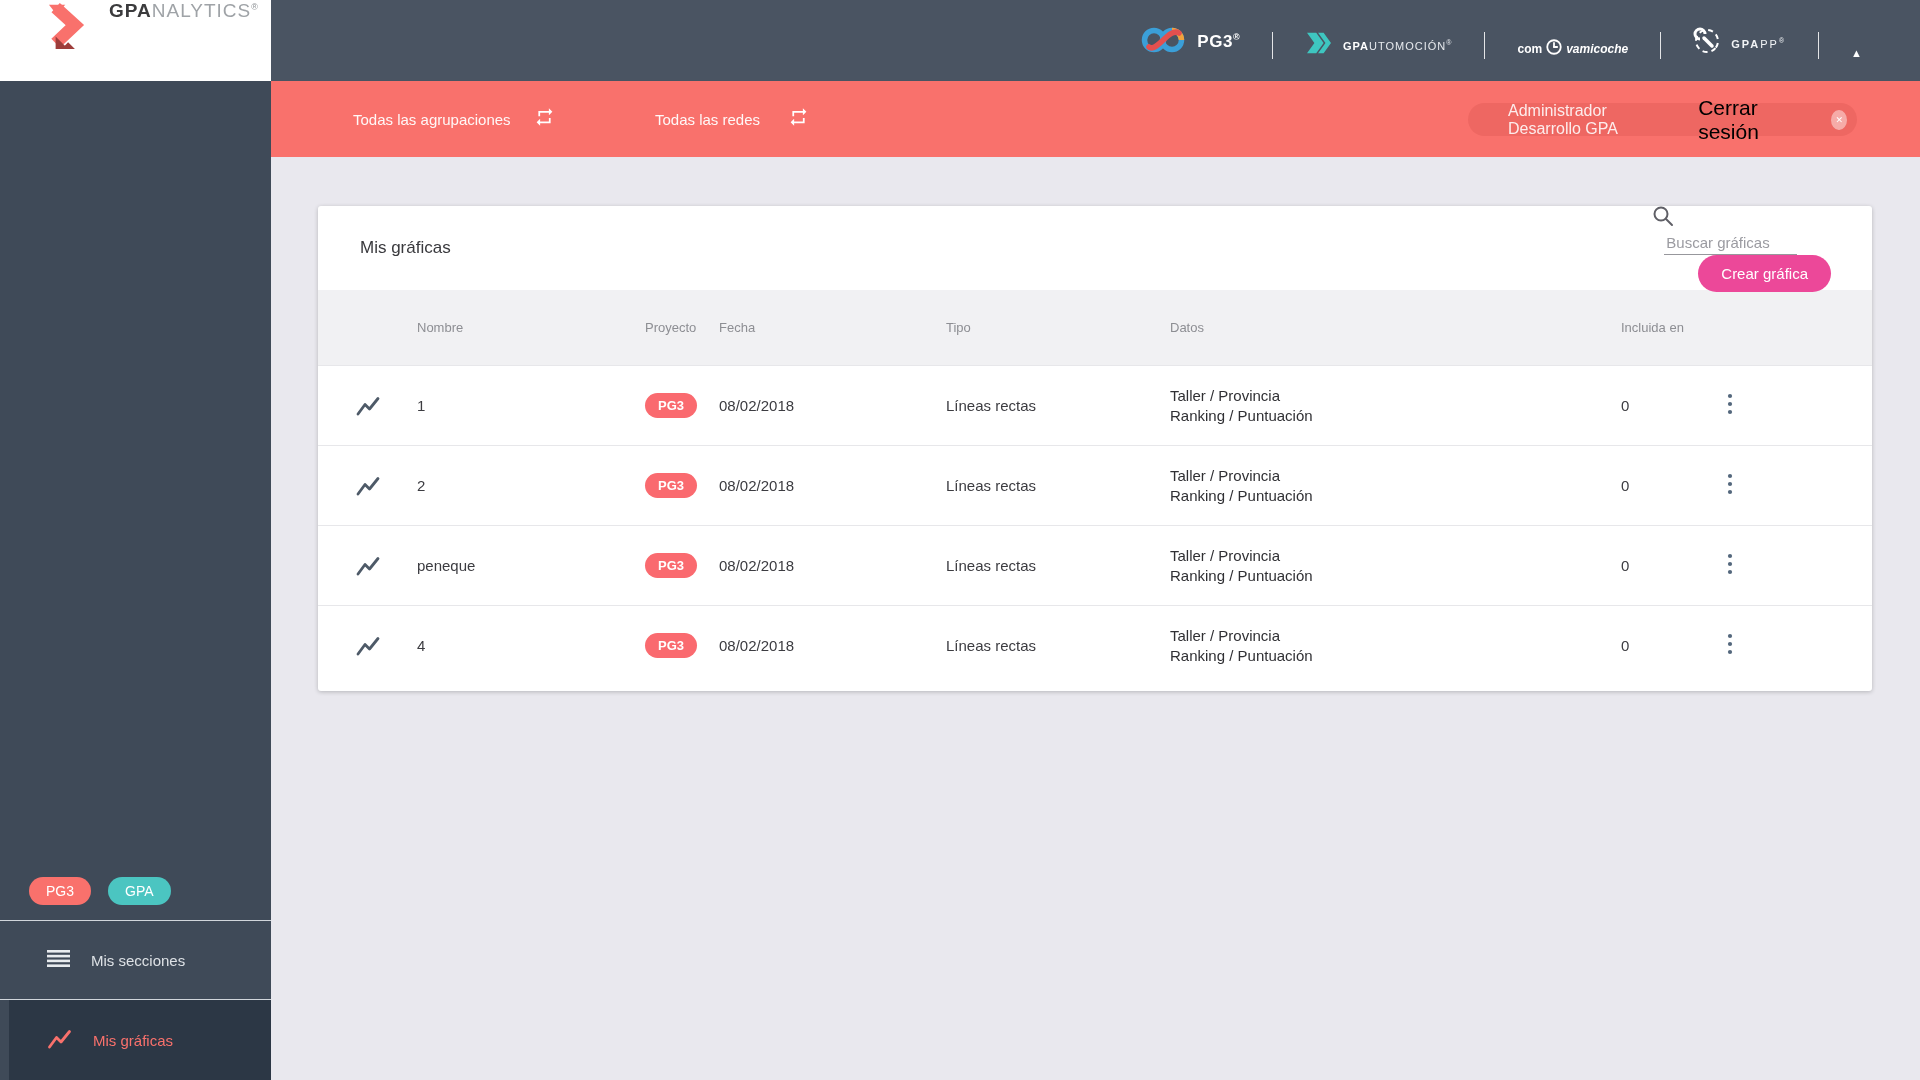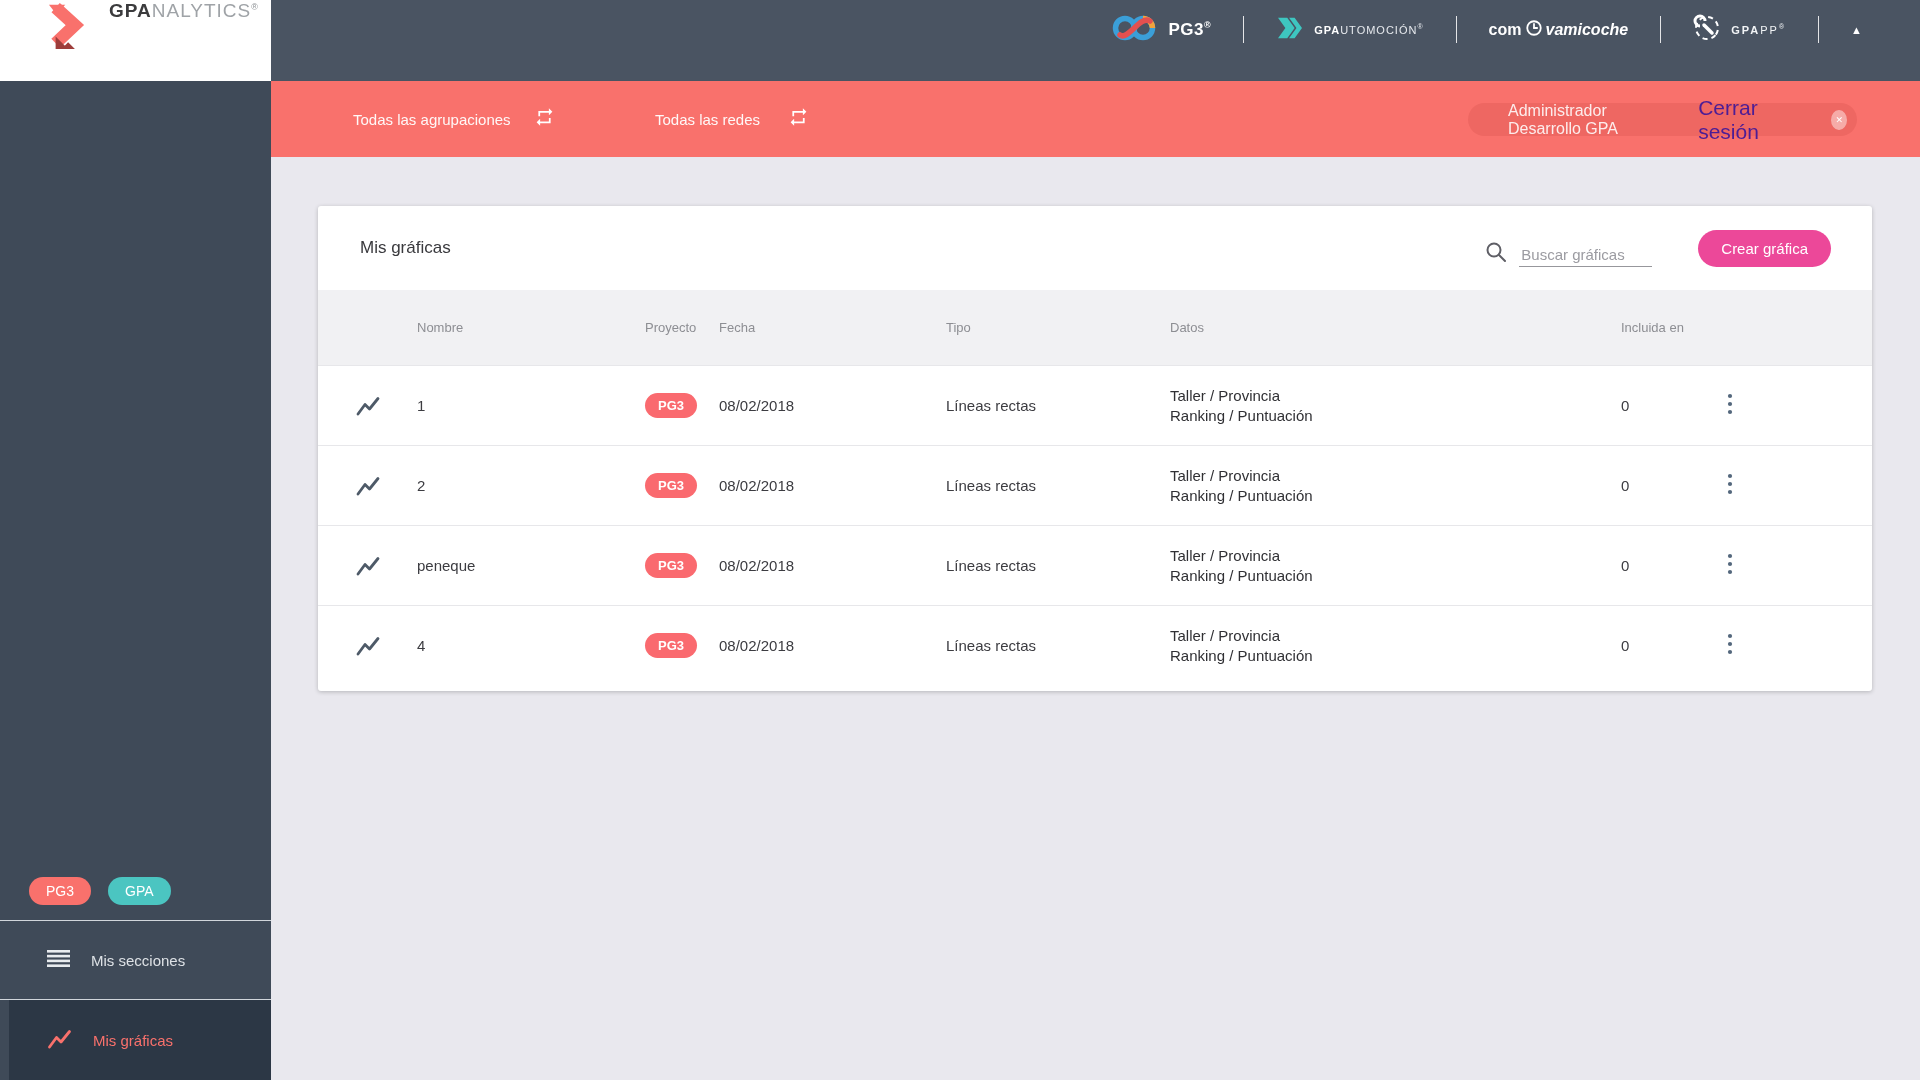--- a/index.html
+++ b/index.html
@@ -11,45 +11,45 @@
   .logo-box { left:0; top:0; width:271px; height:81px; background:#ffffff;
               display:flex; align-items:flex-start; padding-left:47px; }
   .logo-text { margin-left:12px; font-size:19px; letter-spacing:1px; color:#3b3b3d; }
   .logo-text .bold { font-weight:bold; }
   .logo-text .light { color:#9fa3a7; font-weight:400; }
   .logo-text sup { font-size:9px; color:#8b8f93; }
 
   
   .header { left:271px; top:0; right:0; height:81px; background:#4a5462; }
   .hlogos { position:absolute; right:58px; top:0; height:59px; display:flex;
-            align-items:center; gap:32px; color:#ffffff; }
+            align-items:flex-end; gap:32px; color:#ffffff; }
   .hgroup { display:flex; align-items:center; gap:10px; white-space:nowrap; }
   .hdiv { width:1px; height:27px; background:rgba(255,255,255,0.85); }
   .pg3-text { font-size:17px; font-weight:bold; letter-spacing:0.5px; }
   .pg3-text sup { font-size:9px; }
   .gauto-text { font-size:11px; letter-spacing:1px; color:#e7eaee; }
   .gauto-text .b { font-weight:bold; color:#fff; }
   .gauto-text sup { font-size:7px; }
-  .comprava { display:flex; align-items:center; gap:3px; font-size:16px; font-weight:bold; }
+  .comprava { display:flex; align-items:center; gap:3px; font-size:12px; font-weight:bold; }
   .comprava .it { font-style:italic; }
   .gpapp-text { font-size:11px; letter-spacing:2px; color:#f2f4f6; }
   .gpapp-text .b { font-weight:bold; }
   .gpapp-text sup { font-size:7px; }
   .collapse-arrow { font-size:11px; color:#fff; cursor:pointer; }
 
   
   .redbar { left:271px; top:81px; right:0; height:76px; background:#f9716c; }
   .rb-label { position:absolute; top:50%; transform:translateY(-50%);
               font-size:15px; color:rgba(255,255,255,0.95); cursor:pointer; }
   .rb-icon { position:absolute; top:50%; transform:translateY(-50%); cursor:pointer; }
   .user-pill { position:absolute; right:63px; top:22px; width:389px; height:33px;
                background:#ee6762; border-radius:17px; display:flex; align-items:center;
                padding:0 10px 0 40px;gap:24px; }
   .user-name { font-size:16px; color:rgba(255,255,255,0.88); }
-  .logout { margin-left:auto; font-size:21px; color:#4c1d95; cursor:pointer; }
+  .logout { margin-left:auto; font-size:21px; color:#000000; cursor:pointer; }
   .logout-circle { margin-left:11px; width:20px; height:20px; border-radius:50%;
                    background:rgba(255,255,255,0.45); display:flex; align-items:center;
                    justify-content:center; font-size:9px; color:#ffffff; cursor:pointer; }
 
   
   .sidebar { left:0; top:81px; width:271px; bottom:0; background:#3f4a58; }
   .s-badges { position:absolute; left:29px; top:796px; display:flex; gap:17px; }
   .s-badge { height:28px; border-radius:14px; display:flex; align-items:center;
              padding:0 17px; color:#fff; font-size:14px; cursor:pointer; }
   .s-badge.pg3 { background:#f9716c; }
@@ -58,21 +58,21 @@
   .s-item { position:absolute; left:9px; right:0; display:flex; align-items:center;
             padding-left:38px; gap:21px; color:#dde1e5; font-size:15px; cursor:pointer; }
   .s-item.active { background:#2c3745; color:#f9716c; }
 
   
   .content { left:271px; top:157px; right:0; bottom:0; background:#e9e8ee; }
   .card { position:absolute; left:47px; top:49px; width:1554px; height:485px;
           background:#ffffff; border-radius:3px; box-shadow:0 1px 4px rgba(0,0,0,0.22); }
   .card-top { height:84px; display:flex; align-items:center; padding-left:42px; }
   .card-title { font-size:17px; color:#39393d; }
-  .search-wrap { margin-left:auto; display:flex; align-items:flex-end; }
+  .search-wrap { margin-left:auto; display:flex; align-items:flex-start;flex-direction:column; }
   .search-input { width:133px; border:none; border-bottom:1px solid #97979c;
                   margin-left:12px; font-size:15px; padding:3px 2px; color:#3c3c41;
                   background:transparent; outline:none; font-family:"Liberation Sans",sans-serif; }
   .search-input::placeholder { color:#9b9ba1; }
   .create-btn { margin-left:46px; margin-right:41px; height:37px; padding:0 23px;
                 background:#ec4899; border:none; border-radius:19px; color:#fff;
                 font-size:15px; cursor:pointer; font-family:"Liberation Sans",sans-serif; }
 
   .tgrid { display:grid; grid-template-columns:90px 228px 74px 227px 224px 451px 90px 1fr;
            align-items:center; }

